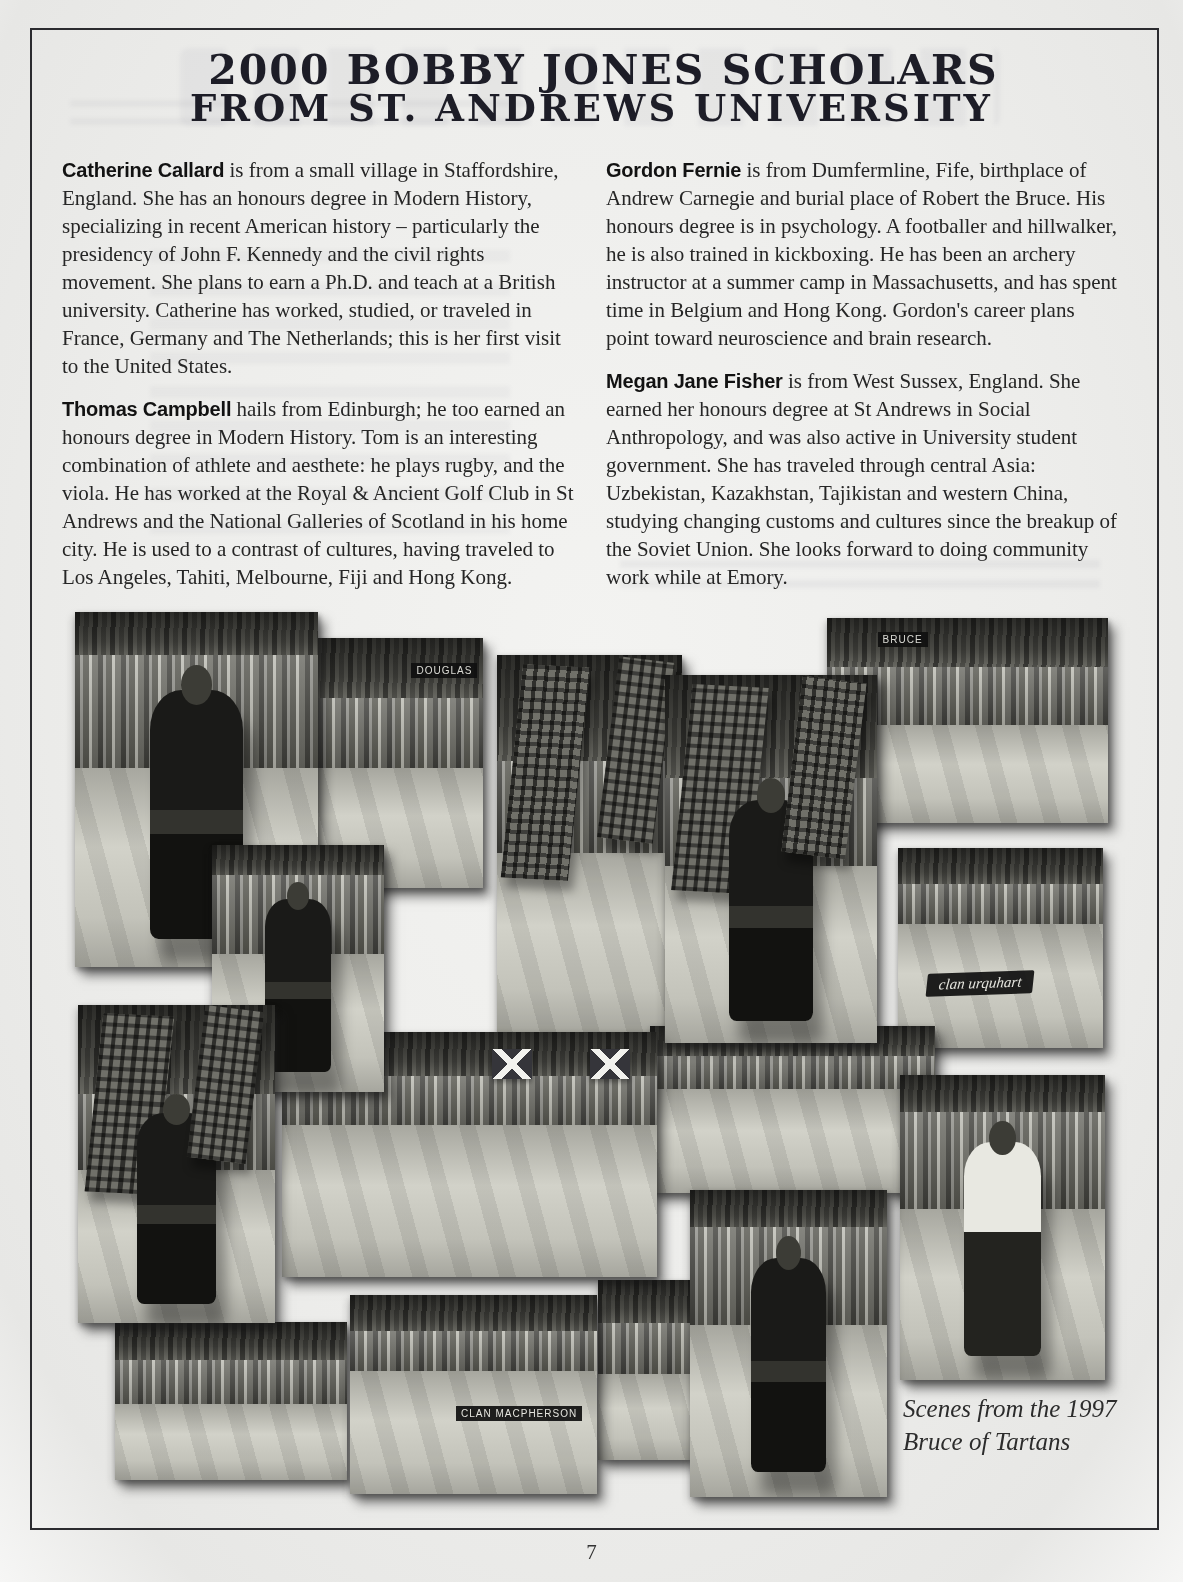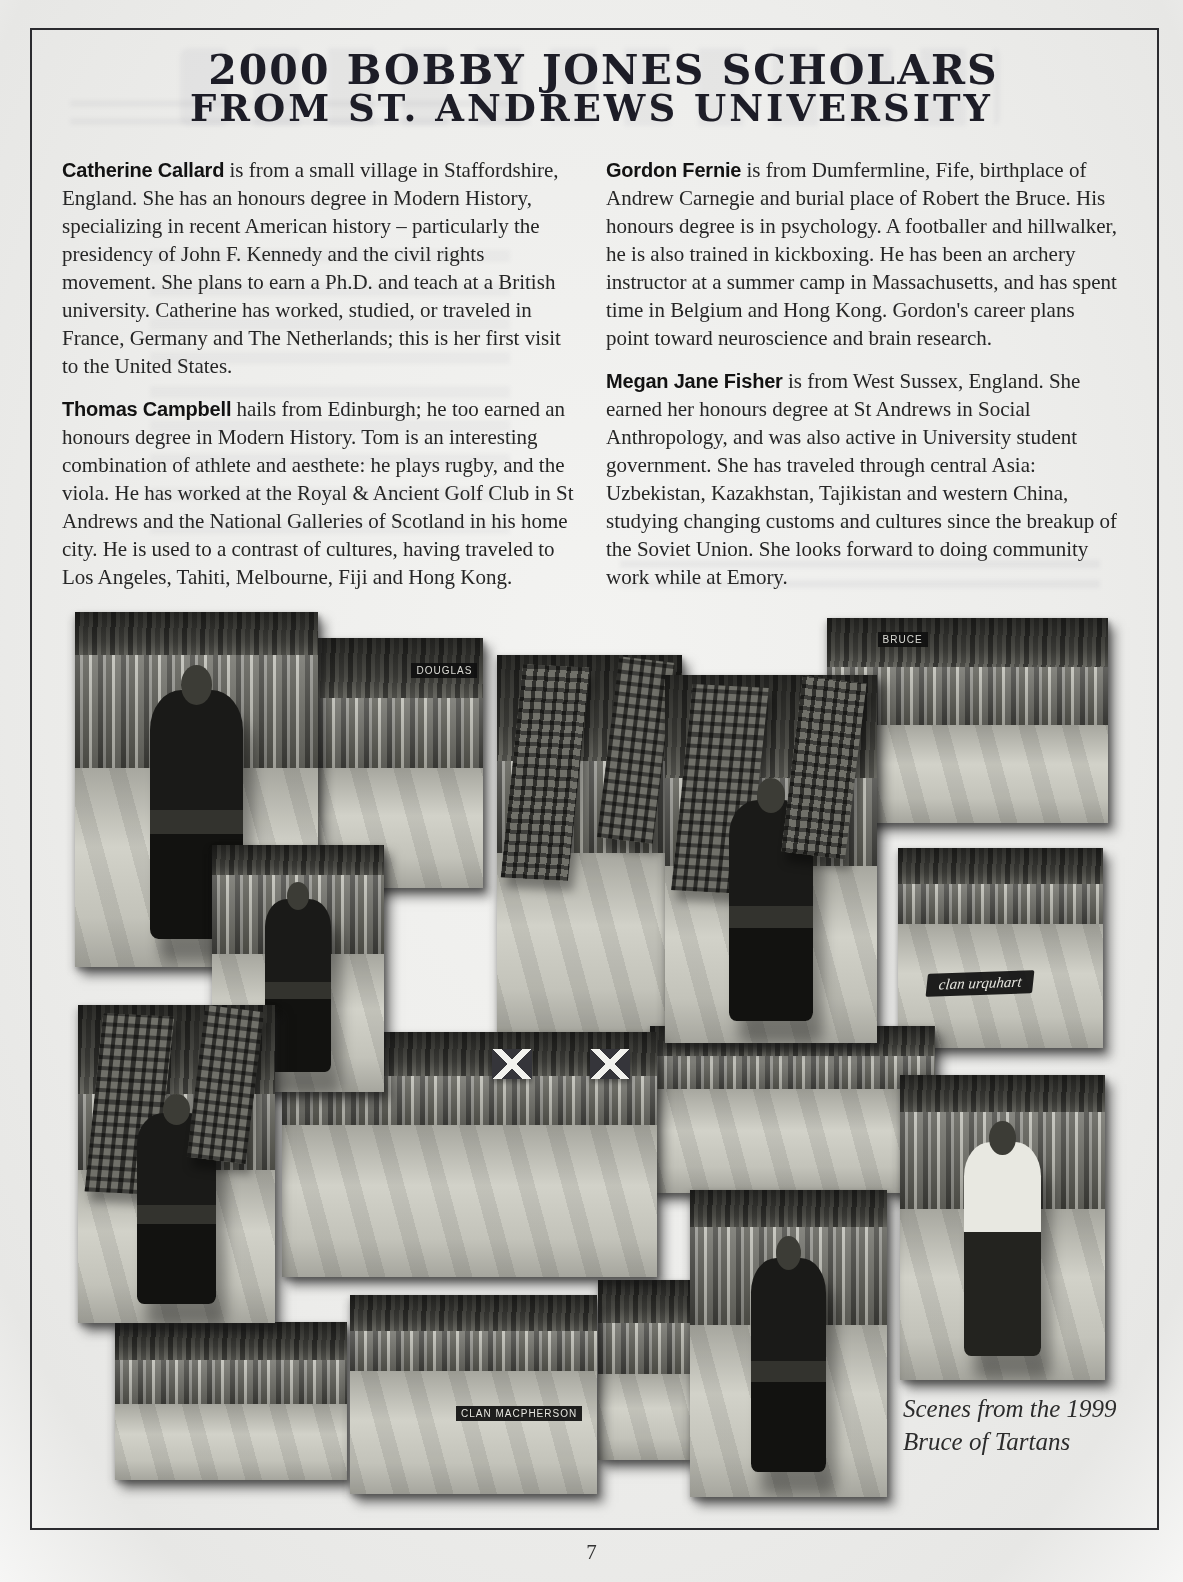--- a/index.html
+++ b/index.html
@@ -210,17 +210,17 @@
       <span class="ph-label pos-mr kind-chip">CLAN MACPHERSON</span>
     </div>
     <div class="photo t-crowd" style="left: 598px; top: 1280px; width: 92px; height: 180px; z-index: 1;">
       <div class="band trees"></div>
       <div class="band crowd"></div>
       <div class="band ground"></div>
     </div>
   </div>
 
 <div class="caption">
-  <div>Scenes from the 1999</div>
+  <div>Scenes from the 1997</div>
   <div>Bruce of Tartans</div>
 </div>
 
 <div class="page-number">7</div>
 
 </body></html>

